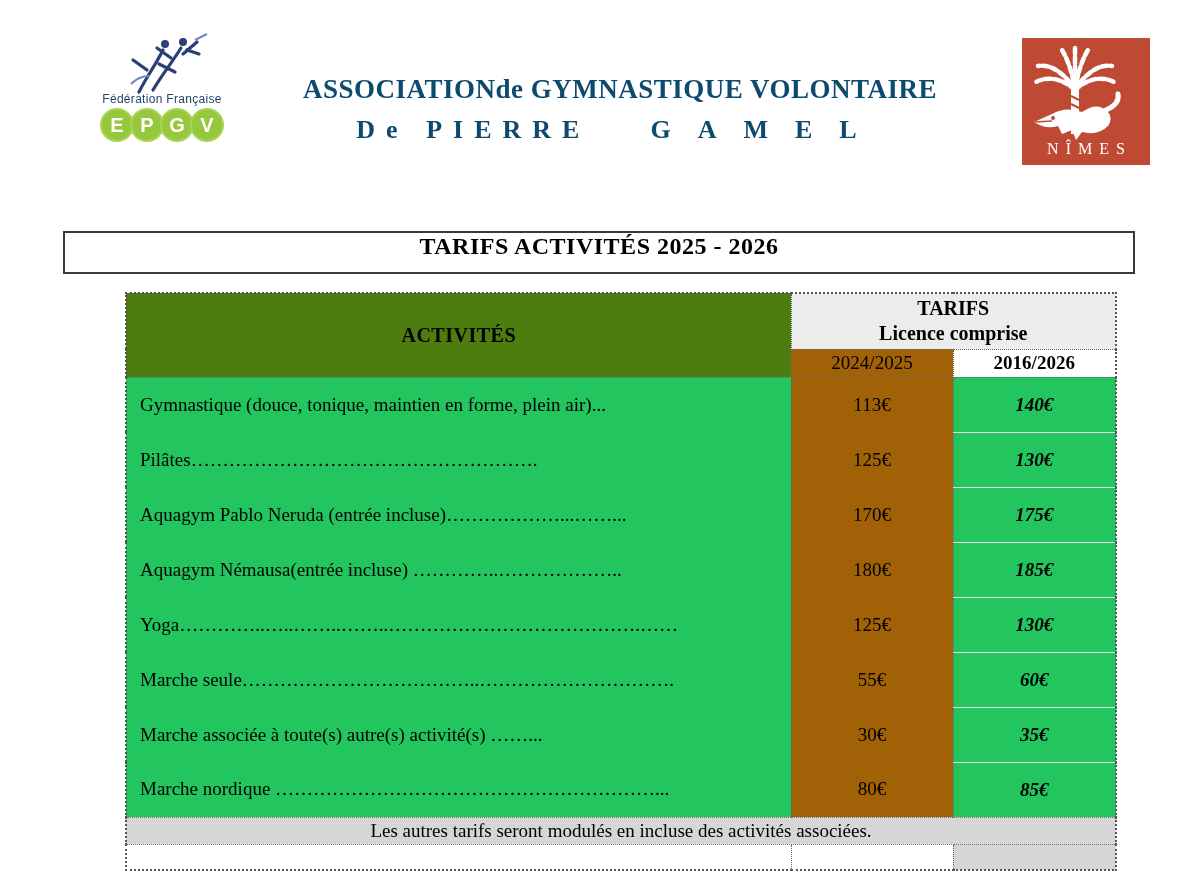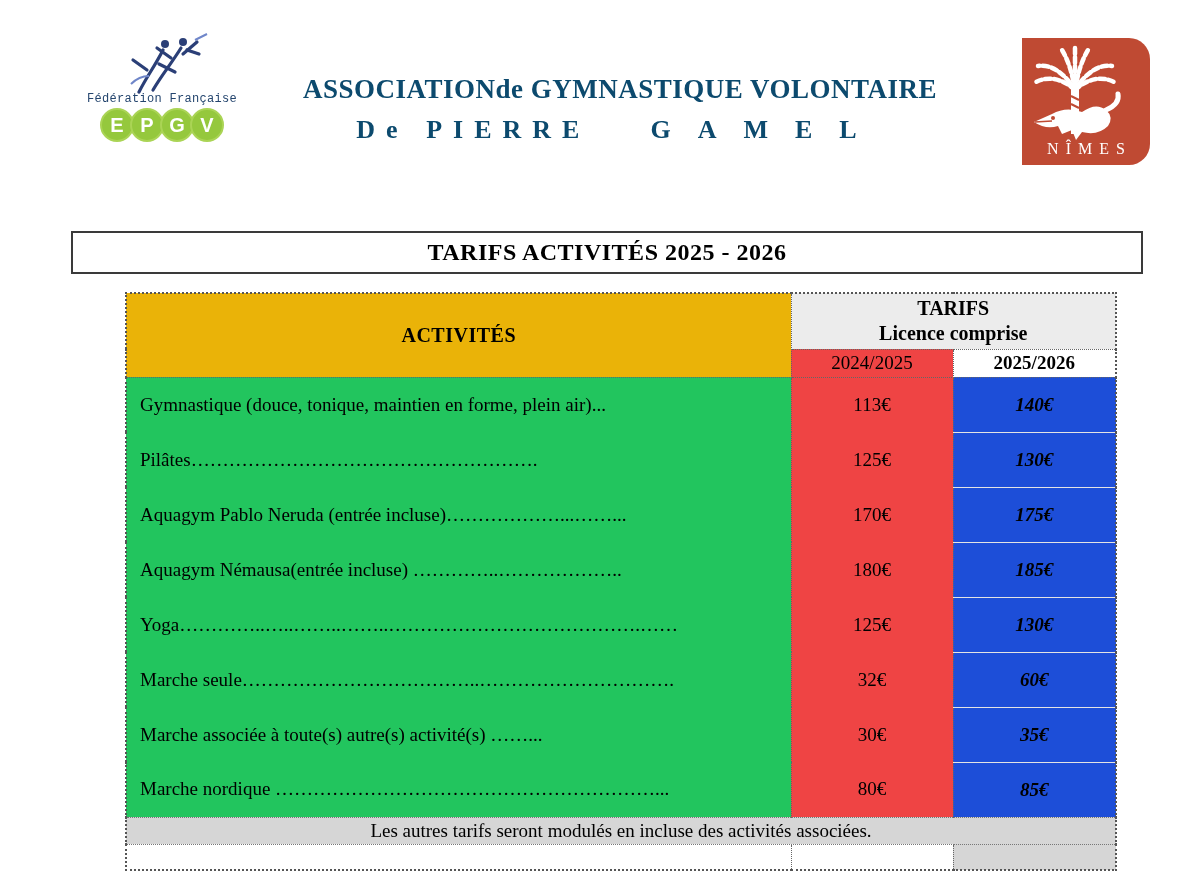--- a/index.html
+++ b/index.html
@@ -5,70 +5,70 @@
   * { margin:0; padding:0; box-sizing:border-box; }
   html,body { background:#ffffff; }
   .page {
     position:relative; width:1198px; height:894px; background:#ffffff;
     font-family:"Liberation Serif", serif; color:#000; overflow:hidden;
   }
 
   
   .epgv-logo { position:absolute; left:82px; top:32px; width:160px; height:135px; text-align:center; }
   .epgv-figures { display:block; margin:0 auto; }
-  .epgv-federation { font-family:Liberation Mono, monospace; font-size:12px; color:#24456e; letter-spacing:.3px; margin-top:-2px; }
+  .epgv-federation { font-family:Liberation Sans, sans-serif; font-size:12px; color:#24456e; letter-spacing:.3px; margin-top:-2px; }
   .epgv-circles { display:flex; justify-content:center; margin-top:2px; }
   .epgv-circle {
     width:34px; height:34px; border-radius:50%; background:#95c83d; border:2px solid #aad455;
     color:#fff; font-family:"Liberation Sans", sans-serif; font-weight:bold; font-size:20px;
     display:flex; align-items:center; justify-content:center; margin:0 -2px;
   }
 
   
   .org-title { position:absolute; left:250px; top:74px; width:740px; text-align:center; color:#0c4a6e; font-weight:bold; }
   .org-line1 { font-size:27px; letter-spacing:.5px; white-space:nowrap; }
   .org-line2 { font-size:26px; margin-top:10px; white-space:nowrap; }
   .org-line2 .de-pierre { letter-spacing:11px; }
   .org-line2 .gamel { letter-spacing:27px; margin-left:60px; }
 
   
-  .nimes-logo { position:absolute; left:1022px; top:38px; width:128px; height:127px; background:#bf4a33;border-radius:21px; }
+  .nimes-logo { position:absolute; left:1022px; top:38px; width:128px; height:127px; background:#bf4a33; }
   .nimes-city {
     position:absolute; left:0; right:0; bottom:7px; text-align:center; color:#fff;
     font-size:16px; letter-spacing:7px; text-indent:7px; font-family:"Liberation Serif", serif;
   }
 
   
   .banner {
     position:absolute; left:63px; top:231px; width:1072px; height:43px;
-    border:2px solid #3a3a3a; display:flex; align-items:center; justify-content:center;margin-left:8px;
+    border:2px solid #3a3a3a; display:flex; justify-content:center;
   }
   .banner-text { font-size:24px; font-weight:bold; letter-spacing:.5px; }
 
   
   table.tarifs { position:absolute; left:125px; top:292px; width:990px; border-collapse:collapse; table-layout:fixed; }
   table.tarifs { border:2px dotted #555; }
   table.tarifs td { vertical-align:middle; }
 
   .cell-activities {
     width:665px; text-align:center; font-weight:bold; font-size:20px; letter-spacing:.5px;
-    border-right:1px dotted #666; border-bottom:1px dotted #666; background:#eab308; height:83px;
+    border-right:1px dotted #666; border-bottom:1px dotted #666; background:#4d7c0f; height:83px;
   }
   .cell-tarifs {
     text-align:center; background:#ececec; border-bottom:1px dotted #666; height:56px;
     font-weight:bold; font-size:20px; line-height:1.25;margin-left:16px;
   }
   .cell-year { text-align:center; font-size:19px; height:28px; background:#fff; border-bottom:1px dotted #666; }
   .cell-year.prev { border-right:1px dotted #666; }
   .cell-year.new  { font-weight:bold; }
 
   tr.drow { height:55px; }
   td.act  { font-size:19px; padding-left:13px; border-right:1px dotted #666; background:#22c55e; }
-  td.prev { font-size:19px; text-align:center; border-right:1px dotted #666; background:#ef4444; width:162px; }
-  td.newp { font-size:19px; text-align:center; font-weight:bold; font-style:italic; background:#1d4ed8;
+  td.prev { font-size:19px; text-align:center; border-right:1px dotted #666; background:#a16207; width:162px; }
+  td.newp { font-size:19px; text-align:center; font-weight:bold; font-style:italic; background:#22c55e;
             border-bottom:1px solid #e4e4e4; width:163px; }
   tr.drow:last-of-type td.newp, td.newp.last { border-bottom:none; }
 
   tr.note-row td {
     height:27px; background:#d6d6d6; text-align:center; font-size:19px;
     border-top:1px dotted #777; border-bottom:1px dotted #777;
   }
   tr.empty-row { height:26px; }
   tr.empty-row td { background:#fff; }
   tr.empty-row td.c1 { border-right:1px dotted #666; }
@@ -154,21 +154,21 @@
     <tbody>
       <tr>
         <td class="cell-activities" rowspan="2">ACTIVITÉS</td>
         <td class="cell-tarifs" colspan="2">
           <div>TARIFS</div>
           <div>Licence comprise</div>
         </td>
       </tr>
       <tr>
         <td class="cell-year prev">2024/2025</td>
-        <td class="cell-year new">2025/2026</td>
+        <td class="cell-year new">2016/2026</td>
       </tr>
 
       <tr class="drow">
         <td class="act">Gymnastique (douce, tonique, maintien en forme, plein air)...</td>
         <td class="prev">113€</td>
         <td class="newp">140€</td>
       </tr>
       <tr class="drow">
         <td class="act">Pilâtes……………………………………………….</td>
         <td class="prev">125€</td>
@@ -184,21 +184,21 @@
         <td class="prev">180€</td>
         <td class="newp">185€</td>
       </tr>
       <tr class="drow">
         <td class="act">Yoga…………..…..……..……..………………………………….……</td>
         <td class="prev">125€</td>
         <td class="newp">130€</td>
       </tr>
       <tr class="drow">
         <td class="act">Marche seule………………………………..………………………….</td>
-        <td class="prev">32€</td>
+        <td class="prev">55€</td>
         <td class="newp">60€</td>
       </tr>
       <tr class="drow">
         <td class="act">Marche associée à toute(s) autre(s) activité(s) ……...</td>
         <td class="prev">30€</td>
         <td class="newp">35€</td>
       </tr>
       <tr class="drow">
         <td class="act">Marche nordique ……………………………………………………...</td>
         <td class="prev">80€</td>

